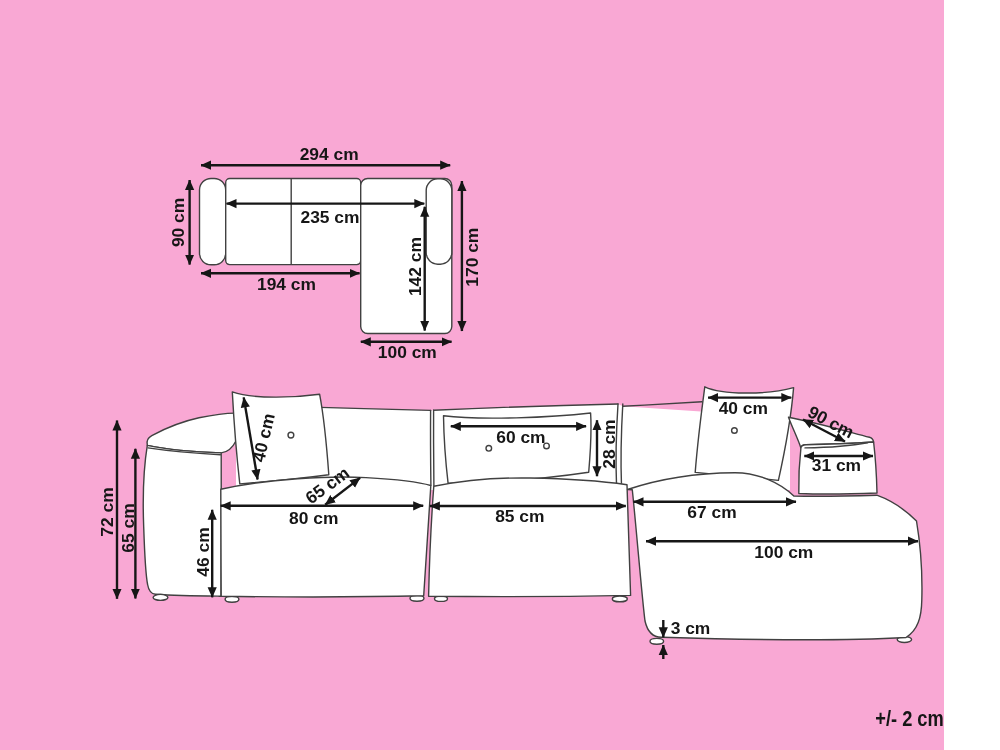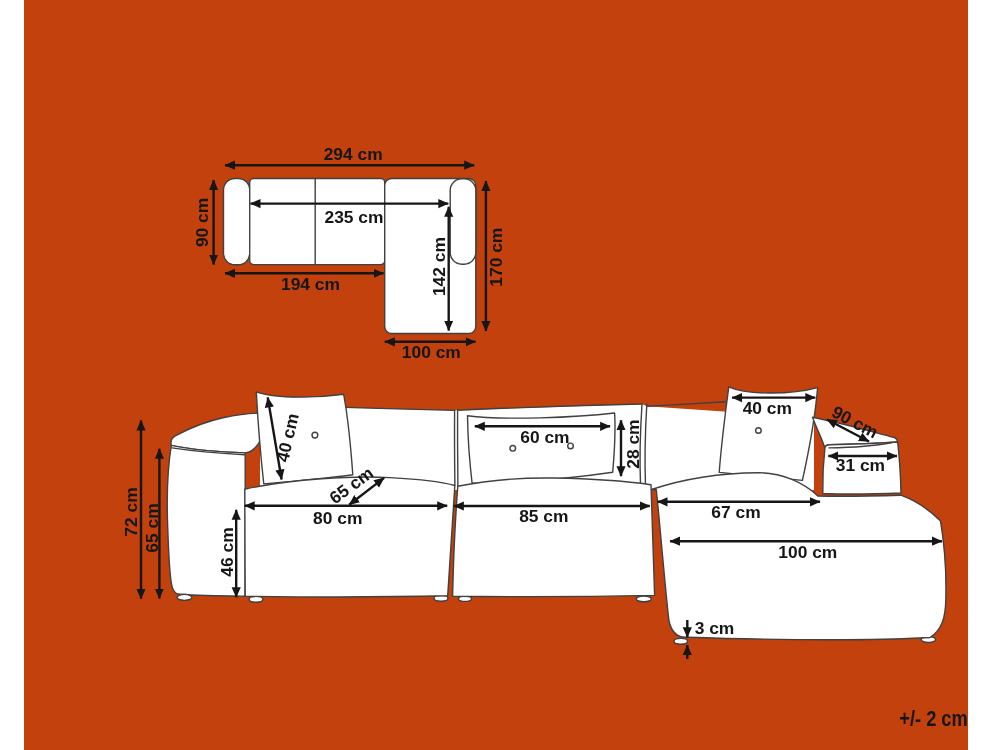--- a/index.html
+++ b/index.html
@@ -1,16 +1,16 @@
 <!DOCTYPE html>
 <html><head>
 <meta charset="utf-8">
 <style>
 html,body{margin:0;padding:0;background:#fff;}
-#page{width:944px;height:750px;position:relative;overflow:hidden;background:#c2410c;margin-left:24px;}
+#page{width:944px;height:750px;position:relative;overflow:hidden;background:#f9a8d4;}
 text{font-family:"Liberation Sans",sans-serif;font-weight:bold;fill:#161616;}
 .dim{font-size:17.4px;}
 .sofa{fill:none;stroke:#414141;stroke-width:1.4;stroke-linecap:round;stroke-linejoin:round;}
 .sofaf{fill:#ffffff;stroke:#414141;stroke-width:1.4;stroke-linecap:round;stroke-linejoin:round;}
 .dl{stroke:#161616;stroke-width:2.4;fill:none;}
 </style>
 </head>
 <body>
 <div id="page">
 <svg width="1000" height="750" viewBox="0 0 1000 750">

